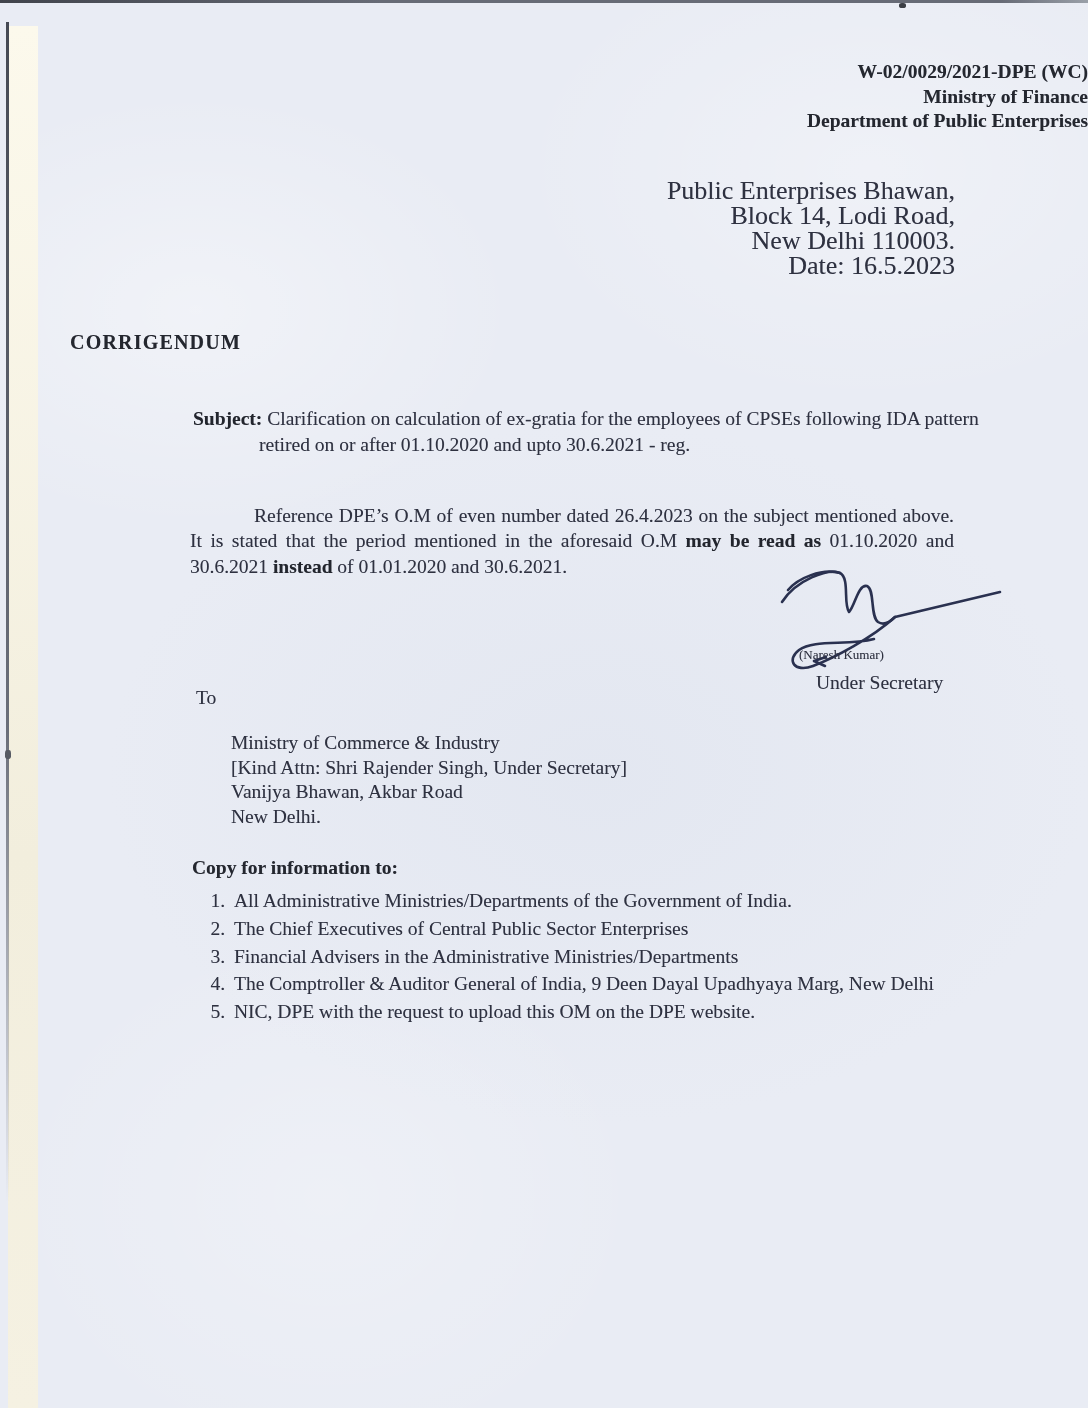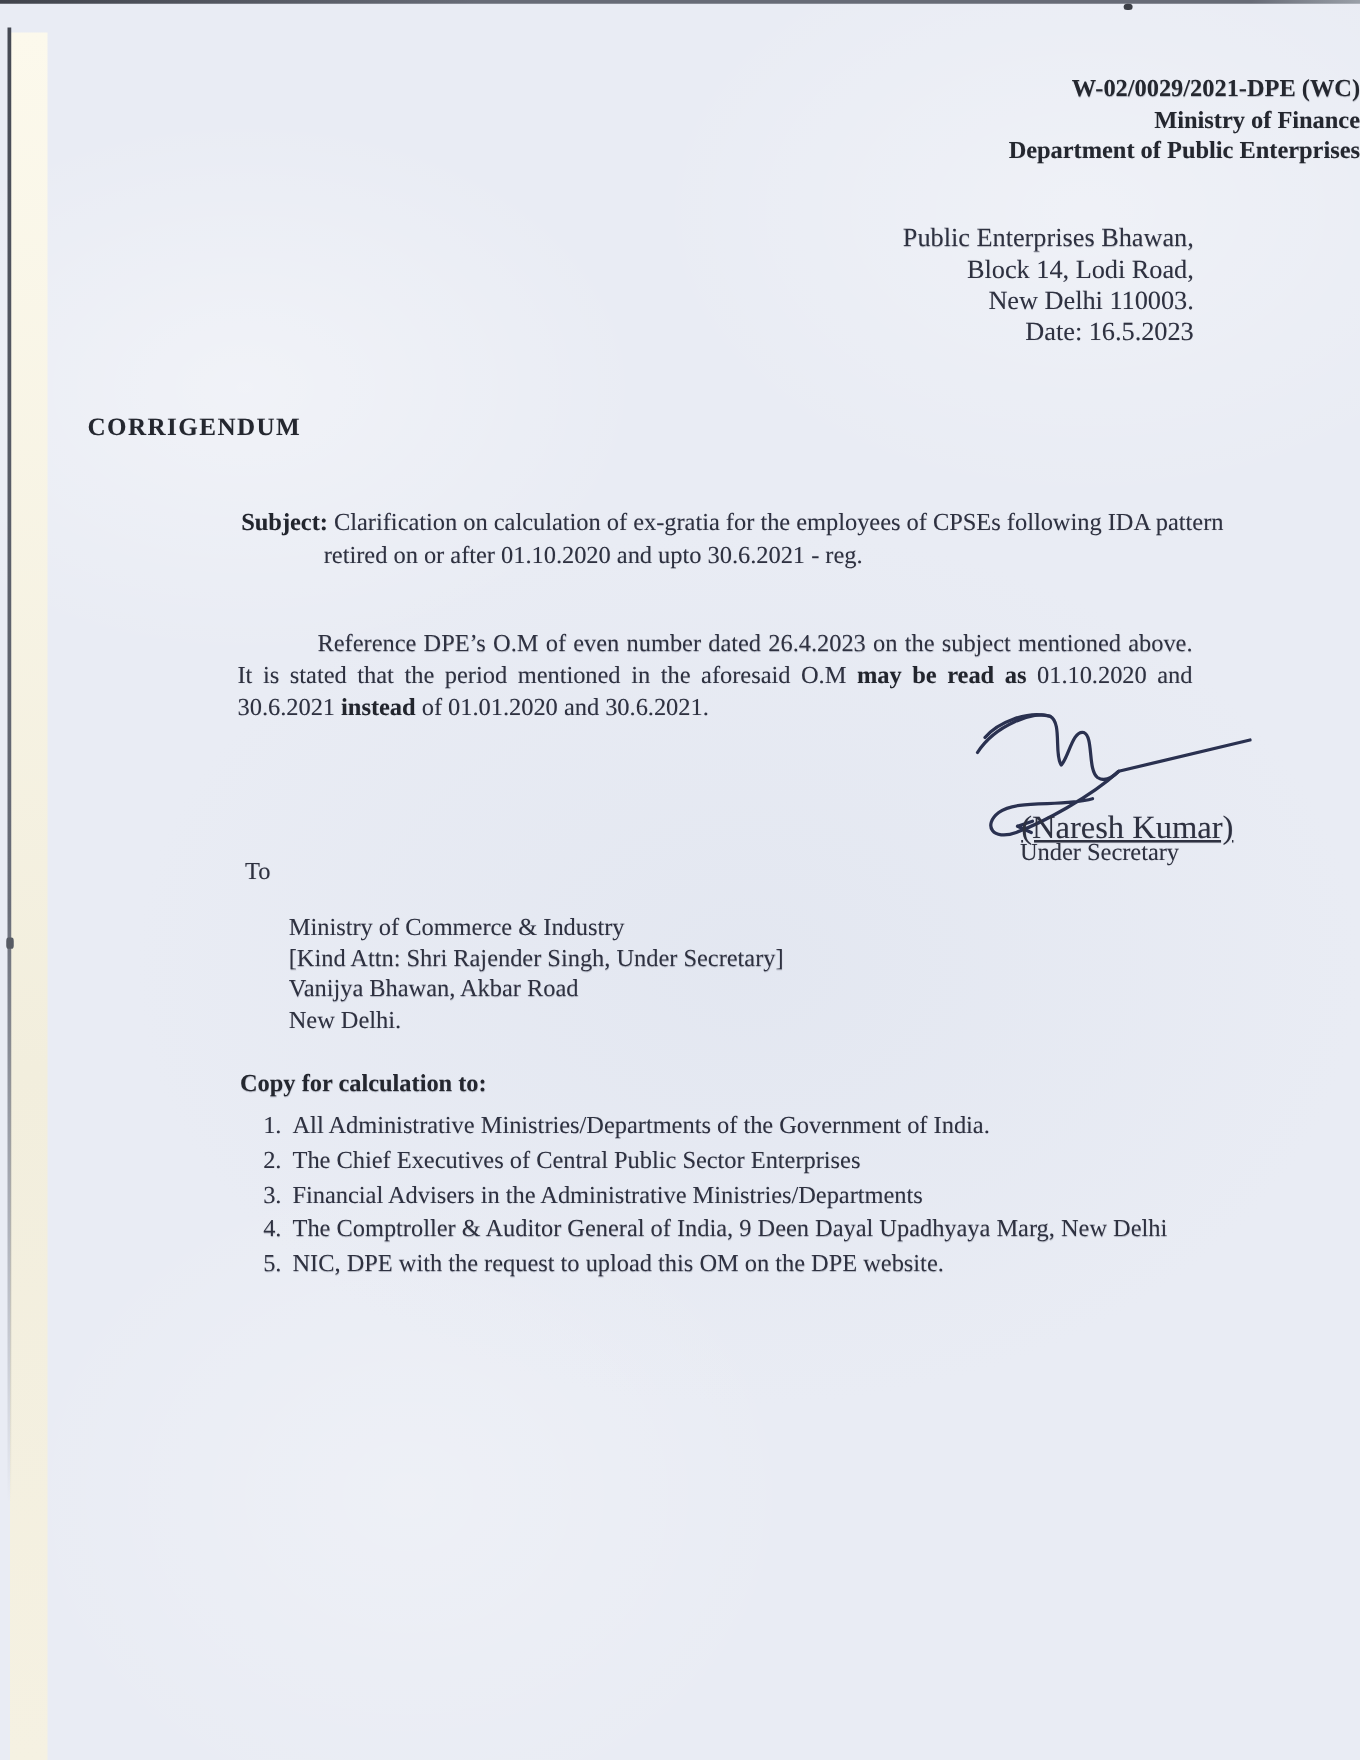--- a/index.html
+++ b/index.html
@@ -26,31 +26,31 @@
     background:linear-gradient(to bottom,#fcf9ec,#f2eedd 60%,#f5f1e2); }
   .left-line { position:absolute; top:22px; left:6px; width:3px; height:1180px;
     background:linear-gradient(to bottom,#454953,#6a6e79 60%,rgba(106,110,121,0)); }
   .speck-top { position:absolute; left:899px; top:3px; width:7px; height:5px; background:#3c3f46; border-radius:40%; }
   .speck-left { position:absolute; left:5px; top:750px; width:6px; height:9px; background:#575b64; border-radius:30%; }
 
   
   .letterhead { position:absolute; top:60px; left:70px; right:0; text-align:right;
     font-weight:bold; font-size:19.5px; line-height:24.6px; color:#24272f; }
   .address-block { position:absolute; top:178px; right:133px; text-align:right;
-    font-size:21px; line-height:25px; }
+    font-size:26px; line-height:25px; }
   .doc-title { position:absolute; top:331px; left:70px; right:0; 
     font-weight:bold; font-size:20px; letter-spacing:1.2px; color:#24272f; }
   .subject { position:absolute; top:406px; left:193px; width:775px;
     font-size:19.5px; line-height:26px; padding-left:66px; text-indent:-66px; }
   .subject b { color:#22252d; }
   .body-para { position:absolute; top:503px; left:190px; width:764px;
     font-size:19.5px; line-height:25.4px; text-align:justify; text-indent:64px; }
   .body-para b { color:#22252d; }
   .sig-svg { position:absolute; top:560px; left:748px; width:270px; height:125px; }
-  .sig-name { position:absolute; top:647px; left:817px; font-size:26px;text-decoration:underline; }
+  .sig-name { position:absolute; top:647px; left:799px; font-size:13px; }
   .sig-title { position:absolute; top:672px; left:816px; font-size:19.5px; }
   .salutation { position:absolute; top:687px; left:196px; font-size:19.5px; }
   .recipient { position:absolute; top:731px; left:193px; font-size:19.5px; line-height:24.7px;margin-left:38px; }
   .copy-heading { position:absolute; top:857px; left:192px; font-size:19.5px;
     font-weight:bold; color:#24272f; }
   .copy-list { position:absolute; top:888px; left:200px; width:745px;
     font-size:19.5px; }
   .copy-list ol { margin:0; padding-left:30px; }
   .copy-list li { line-height:26px; margin-bottom:1.8px; padding-left:4px; }
 </style>
@@ -96,21 +96,21 @@
   <div class="sig-title">Under Secretary</div>
 
   <div class="salutation">To</div>
   <div class="recipient">
     <div>Ministry of Commerce &amp; Industry</div>
     <div>[Kind Attn: Shri Rajender Singh, Under Secretary]</div>
     <div>Vanijya Bhawan, Akbar Road</div>
     <div>New Delhi.</div>
   </div>
 
-  <div class="copy-heading">Copy for calculation to:</div>
+  <div class="copy-heading">Copy for information to:</div>
   <div class="copy-list">
     <ol>
       <li>All Administrative Ministries/Departments of the Government of India.</li>
       <li>The Chief Executives of Central Public Sector Enterprises</li>
       <li>Financial Advisers in the Administrative Ministries/Departments</li>
       <li>The Comptroller &amp; Auditor General of India, 9 Deen Dayal Upadhyaya Marg, New Delhi</li>
       <li>NIC, DPE with the request to upload this OM on the DPE website.</li>
     </ol>
   </div>
 

